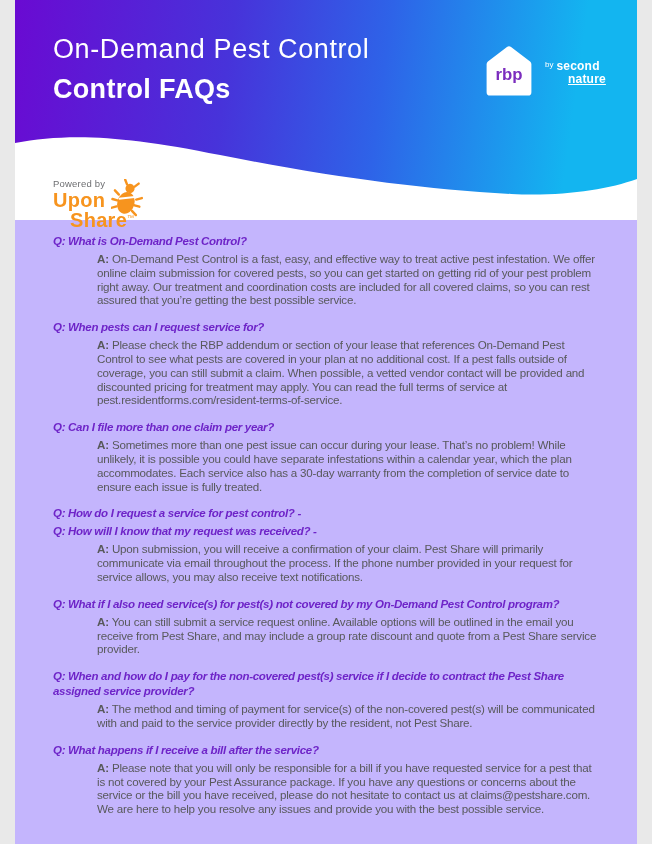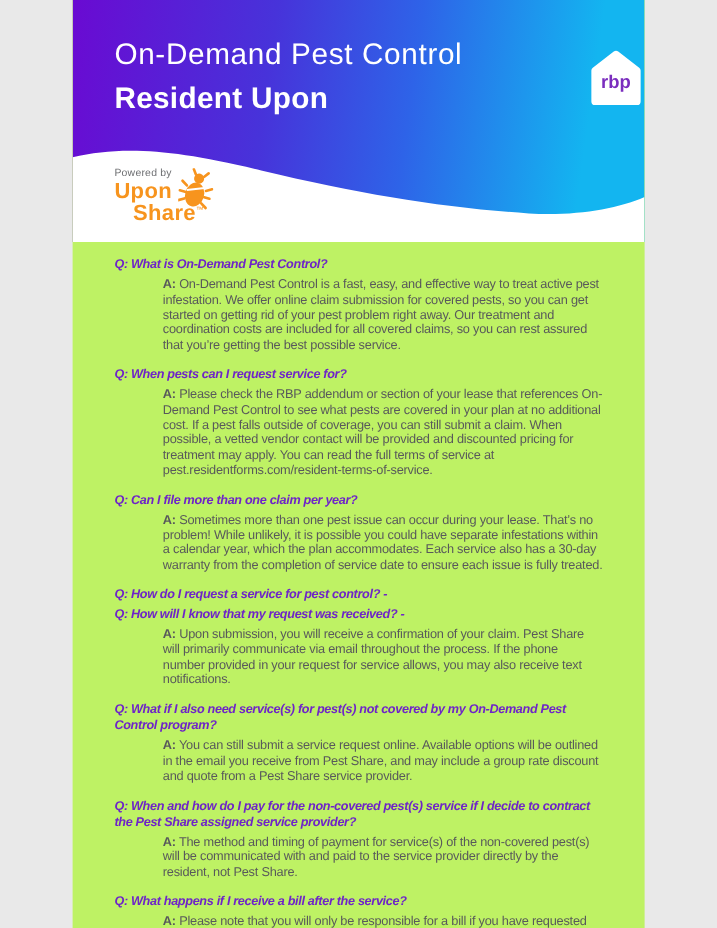--- a/index.html
+++ b/index.html
@@ -1,23 +1,23 @@
 <!DOCTYPE html>
 <html><head>
 <meta charset="utf-8">
 <style>
   * { box-sizing: border-box; margin: 0; padding: 0; }
   html, body { background: #e9e9e9; }
   body { font-family: "Liberation Sans", sans-serif; }
   .page {
     position: relative;
-    width: 520px;
+    width: 622px;
     height: 844px;
     margin: 0 auto;
-    background: #bef264;
+    background: #c4b5fd;
     overflow: hidden;
   }
 
   
   .header {
     position: relative;
     height: 220px;
     background: linear-gradient(98deg, #6a0ad2 0%, #4733da 34%, #2e63e8 58%, #13b5f0 88%);
   }
   .wave {
@@ -59,21 +59,21 @@
   .sn-text { margin-left: 8px; color: #ffffff; line-height: 1; }
   .sn-line1 { display: flex; align-items: flex-start; }
   .sn-by { font-size: 8px; font-weight: 400; margin: 1px 3px 0 0; }
   .sn-word { font-size: 12px; font-weight: 700; letter-spacing: 0.2px; }
   .sn-line2 { margin-left: 23px; margin-top: 1px; text-decoration: underline; }
 
   
   .pest-logo {
     position: absolute;
     left: 38px;
-    top: 152px;
+    top: 178px;
     z-index: 2;
     width: 110px;
   }
   .powered-by {
     font-size: 9.5px;
     color: #6d6e71;
     letter-spacing: 0.2px;
     margin-bottom: 2px;
   }
   .pest-word {
@@ -122,21 +122,21 @@
 <div class="page">
 
   <div class="header">
 
     <svg class="wave" viewBox="0 0 652 220" preserveAspectRatio="none" aria-hidden="true">
       <path d="M0,143 C55,133 112,135 215,155 C330,177 425,189 520,194 C573,196.5 620,190 652,179 L652,220 L0,220 Z" fill="#ffffff"></path>
     </svg>
 
     <div class="titles">
       <div class="title-line1">On-Demand Pest Control</div>
-      <div class="title-line2">Resident Upon</div>
+      <div class="title-line2">Control FAQs</div>
     </div>
 
     <div class="rbp-logo">
       <svg class="rbp-badge" viewBox="0 0 100 104" aria-hidden="true">
         <rect x="19" y="23" width="62" height="62" rx="14" fill="#38cfc8" transform="rotate(45 50 54)"></rect>
         <path d="M50,12 L84,38 L84,88 L16,88 L16,38 Z" fill="#ffffff" stroke="#ffffff" stroke-width="12" stroke-linejoin="round"></path>
         <text x="50" y="66" text-anchor="middle" font-family="Liberation Sans, sans-serif" font-size="30" font-weight="bold" fill="#7b2dbe">rbp</text>
       </svg>
       <div class="sn-text">
         <div class="sn-line1">

